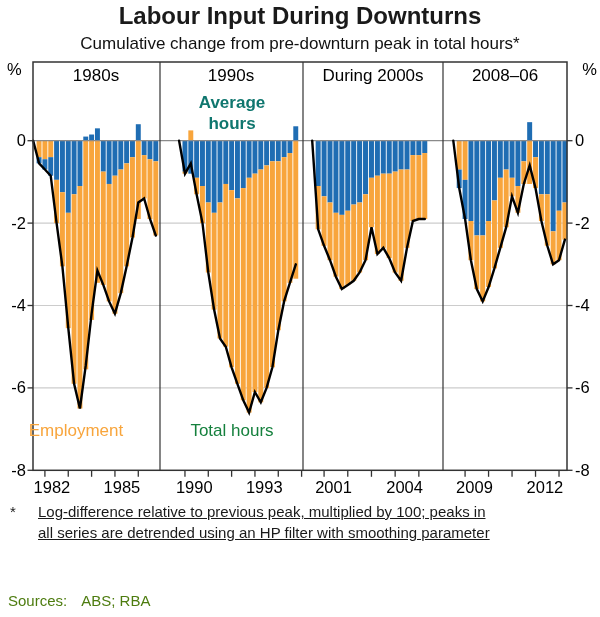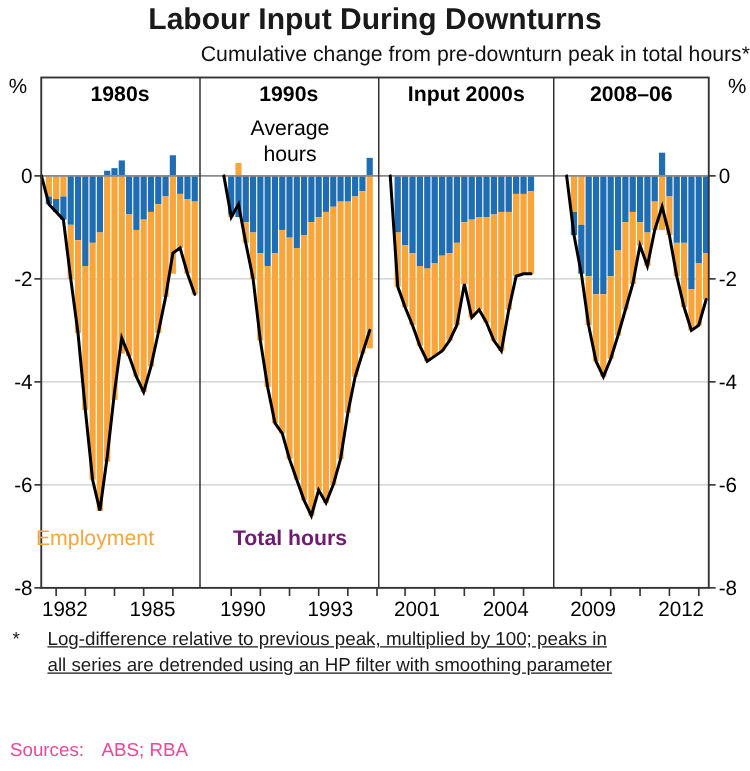--- a/index.html
+++ b/index.html
@@ -1,38 +1,38 @@
 <!DOCTYPE html>
 <html><head>
 <meta charset="utf-8">
 <style>
   html,body{margin:0;padding:0;background:#ffffff;}
   .stage{position:relative;width:600px;height:617px;background:#fff;
          font-family:"Liberation Sans",sans-serif;color:#000;overflow:hidden;}
   .title{position:absolute;top:2px;left:0;width:600px;text-align:center;
          font-size:24px;font-weight:bold;color:#1a1a1a;}
-  .subtitle{position:absolute;top:34px;left:0;width:600px;text-align:right;
+  .subtitle{position:absolute;top:34px;left:0;width:600px;text-align:center;
          font-size:17px;color:#111;}
   .pct{position:absolute;top:60px;font-size:16.5px;color:#000;}
   .pct-left{left:7px;}
   .pct-right{right:3px;}
   .panel-label{position:absolute;top:66px;transform:translateX(-50%);
-         font-size:17px;color:#000;white-space:nowrap;font-weight:bold;}
+         font-size:17px;color:#000;white-space:nowrap;}
   .legend{position:absolute;transform:translateX(-50%);text-align:center;
          font-size:17px;line-height:21px;white-space:nowrap;}
   .legend-avg{top:92px;left:232px;width:90px;white-space:normal;}
   .legend-emp{top:420px;left:76px;text-align:right;}
   .legend-tot{top:420px;left:232px;}
   svg{position:absolute;top:0;left:0;}
   svg text{font-family:"Liberation Sans",sans-serif;font-size:16.5px;fill:#000;}
   .footnote{position:absolute;top:501px;left:10px;width:566px;
          font-size:15px;line-height:21px;color:#1a1a1a;}
   .fn-marker{position:absolute;left:0;top:0;}
   .fn-lines{margin-left:28px;text-decoration:underline;}
-  .sources{position:absolute;top:592px;left:8px;font-size:15px;color:#ec4899;}
+  .sources{position:absolute;top:592px;left:8px;font-size:15px;color:#4d7c0f;}
   .sources .src-val{margin-left:14px;}
 </style>
 </head>
 <body>
 
 <div class="stage">
 
   <div class="title">Labour Input During Downturns</div>
   <div class="subtitle">Cumulative change from pre-downturn peak in total hours*</div>
 
@@ -256,26 +256,26 @@
       <line x1="559.0151515151534" y1="470.3" x2="559.0151515151534" y2="476.8" stroke="#333333" stroke-width="1.3"></line>
       <text x="474.4696969697005" y="493" text-anchor="middle">2009</text>
       <text x="544.9242424242464" y="493" text-anchor="middle">2012</text>
     </svg>
 
   <div class="pct pct-left">%</div>
   <div class="pct pct-right">%</div>
 
   <div class="panel-label" style="left:96px">1980s</div>
   <div class="panel-label" style="left:231px">1990s</div>
-  <div class="panel-label" style="left:373px">Input 2000s</div>
+  <div class="panel-label" style="left:373px">During 2000s</div>
   <div class="panel-label" style="left:505px">2008–06</div>
 
-  <div class="legend legend-avg" style="color: #000000;">Average hours</div>
+  <div class="legend legend-avg" style="color: #0f766e; font-weight: bold;">Average hours</div>
   <div class="legend legend-emp" style="color: rgb(248, 165, 60);">Employment</div>
-  <div class="legend legend-tot" style="color: #701a75; font-weight: bold;">Total hours</div>
+  <div class="legend legend-tot" style="color: #15803d;">Total hours</div>
 
   <div class="footnote">
     <span class="fn-marker">*</span>
     <div class="fn-lines">
       <div>Log-difference relative to previous peak, multiplied by 100; peaks in</div>
       <div>all series are detrended using an HP filter with smoothing parameter</div>
     </div>
   </div>
 
   <div class="sources">

